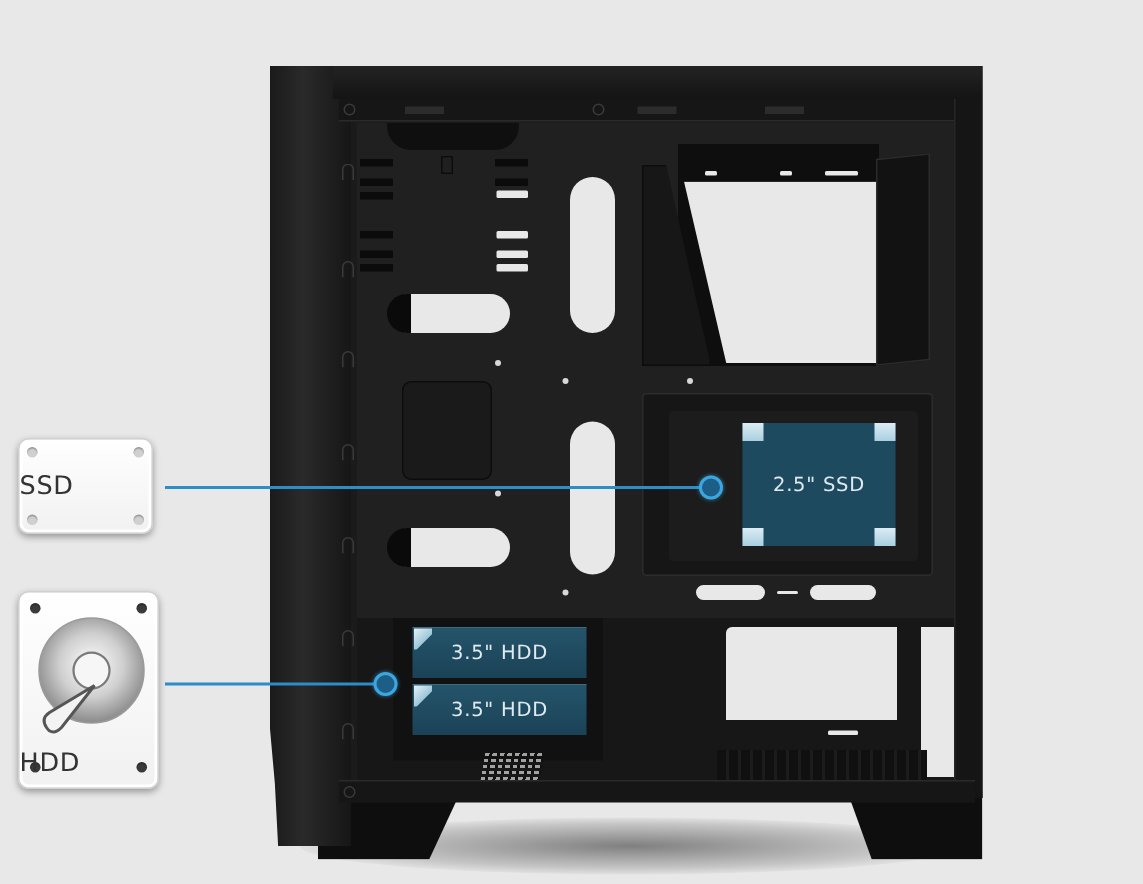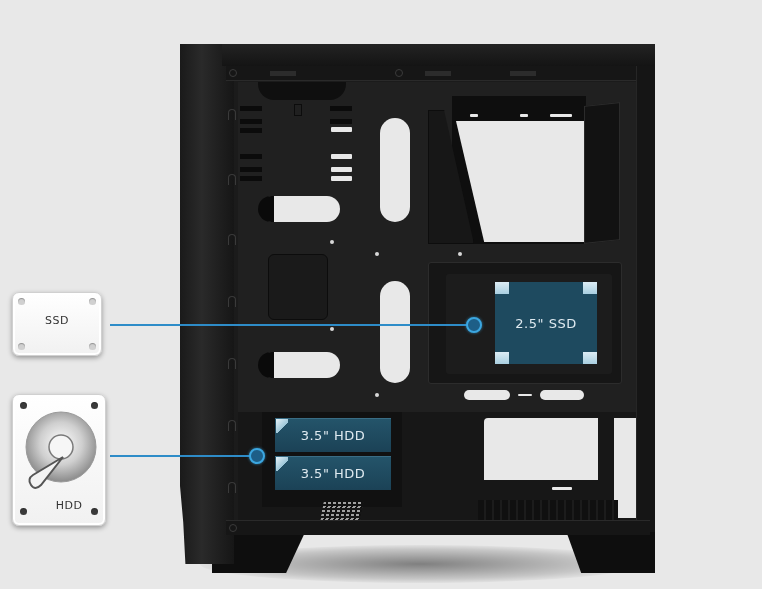--- a/index.html
+++ b/index.html
@@ -46,21 +46,21 @@
           mask:repeating-linear-gradient(0deg,#000 0 2px,transparent 2px 4px);
           transform:skewX(-10deg); opacity:0.85; }
   
   .line { height:2px; background:#2e8cc8; }
   .dot { width:12px; height:12px; border-radius:50%; background:#1d5e87; border:2px solid #3ba6e0; box-shadow:0 0 3px rgba(59,166,224,0.7); }
   
   .badge { background:linear-gradient(#ffffff,#f1f1f1); border:1px solid #d0d0d0; border-radius:7px;
            box-shadow:0 2px 5px rgba(0,0,0,0.35), inset 0 0 0 2px #fff; }
   .badge-dot { width:7px; height:7px; border-radius:50%; background:#d0d0d0; box-shadow:inset 0 1px 1px rgba(0,0,0,0.3); }
   .badge-dot.dark { background:#3a3a3a; }
-  .badge-label { color:#333; font-size:11px; letter-spacing:0.5px; text-align:center; }
+  .badge-label { color:#333; font-size:17px; letter-spacing:0.5px; }
   
   .fan { left:584px; top:104px; width:34px; height:136px; background:#121212; border:1px solid #2b2b2b;
          transform:skewY(-6deg); }
 </style>
 </head>
 <body>
 
 <div class="abs shadow"></div>
 <div class="abs foot-l"></div>
 <div class="abs foot-r"></div>

